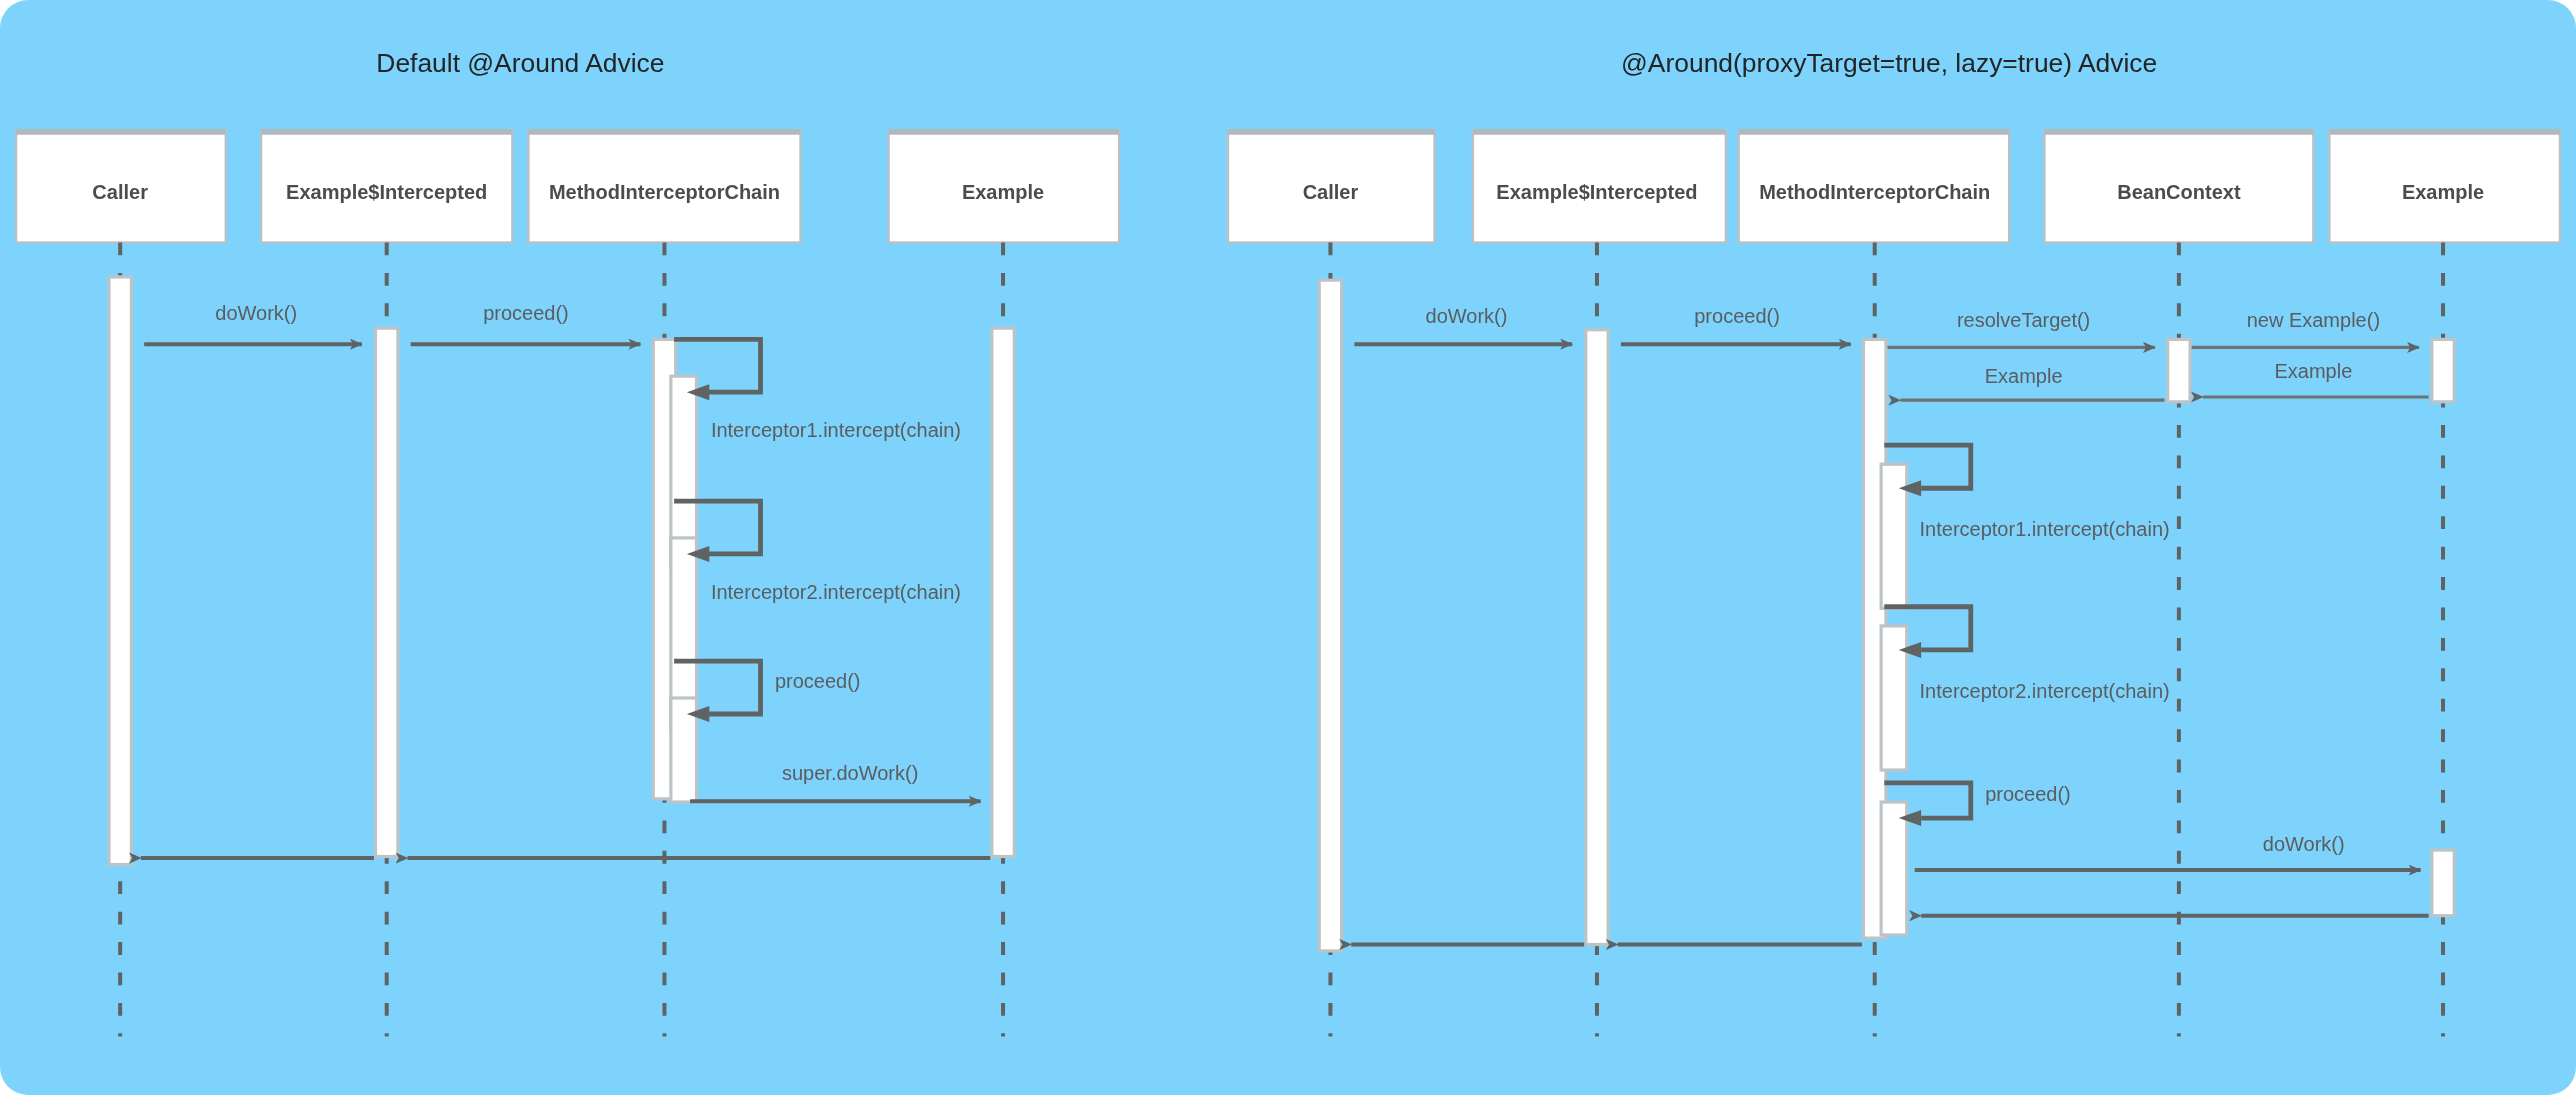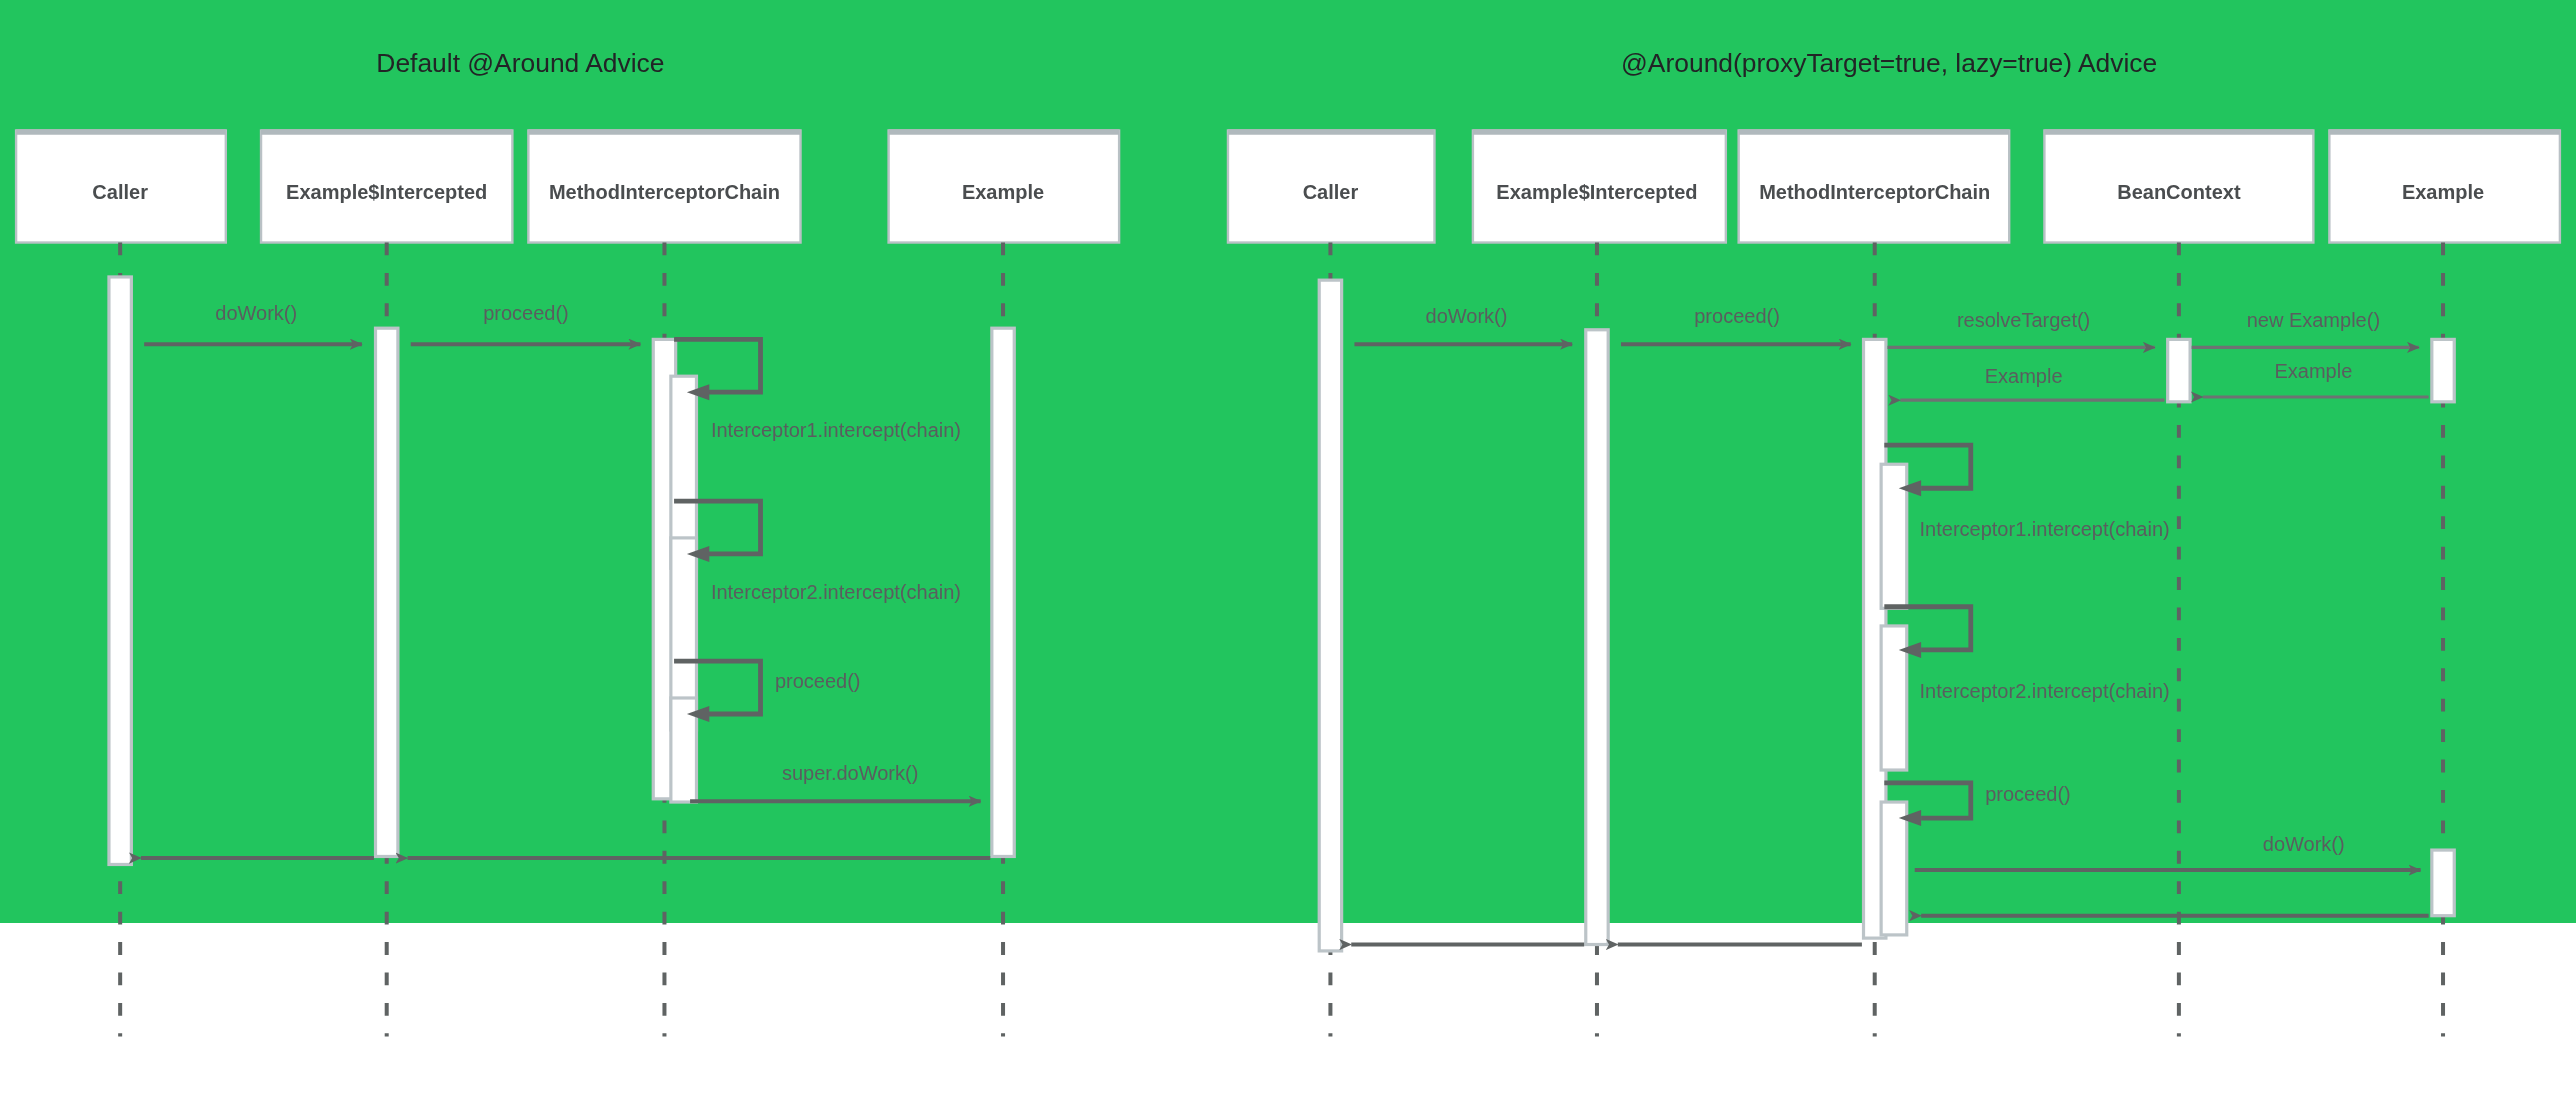--- a/index.html
+++ b/index.html
@@ -7,22 +7,23 @@
     padding: 0;
     background: #ffffff;
     width: 2576px;
     height: 1095px;
     overflow: hidden;
     font-family: "Liberation Sans", sans-serif;
   }
   #root {
     position: relative;
     width: 2576px;
-    height: 923px;
-    background: #22c55e;
+    height: 1095px;
+    background: #7dd3fc;
+    border-radius: 28px;
   }
   svg { display: block; }
   .diagram-title {
     font-family: "Liberation Sans", sans-serif;
     font-size: 33px;
     fill: #222426;
     text-anchor: middle;
     font-weight: 400;
   }
   .participant-label {

